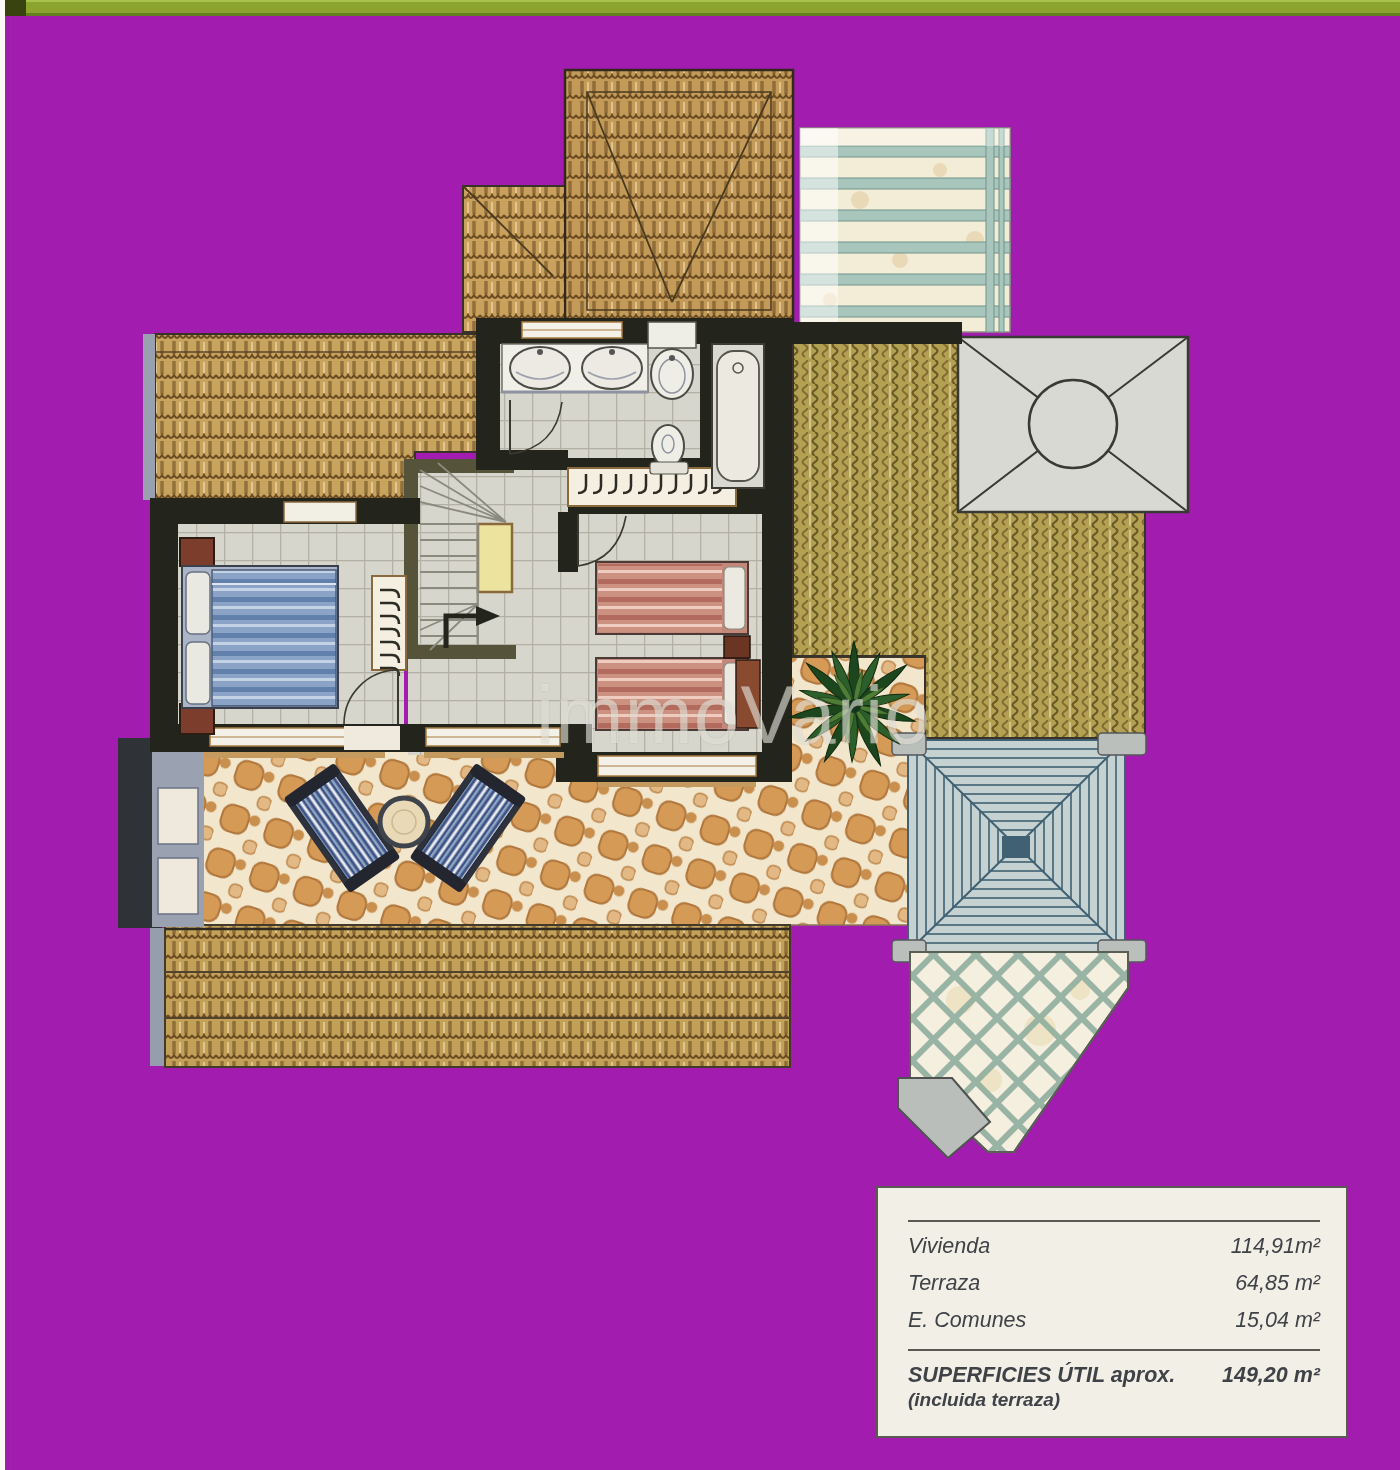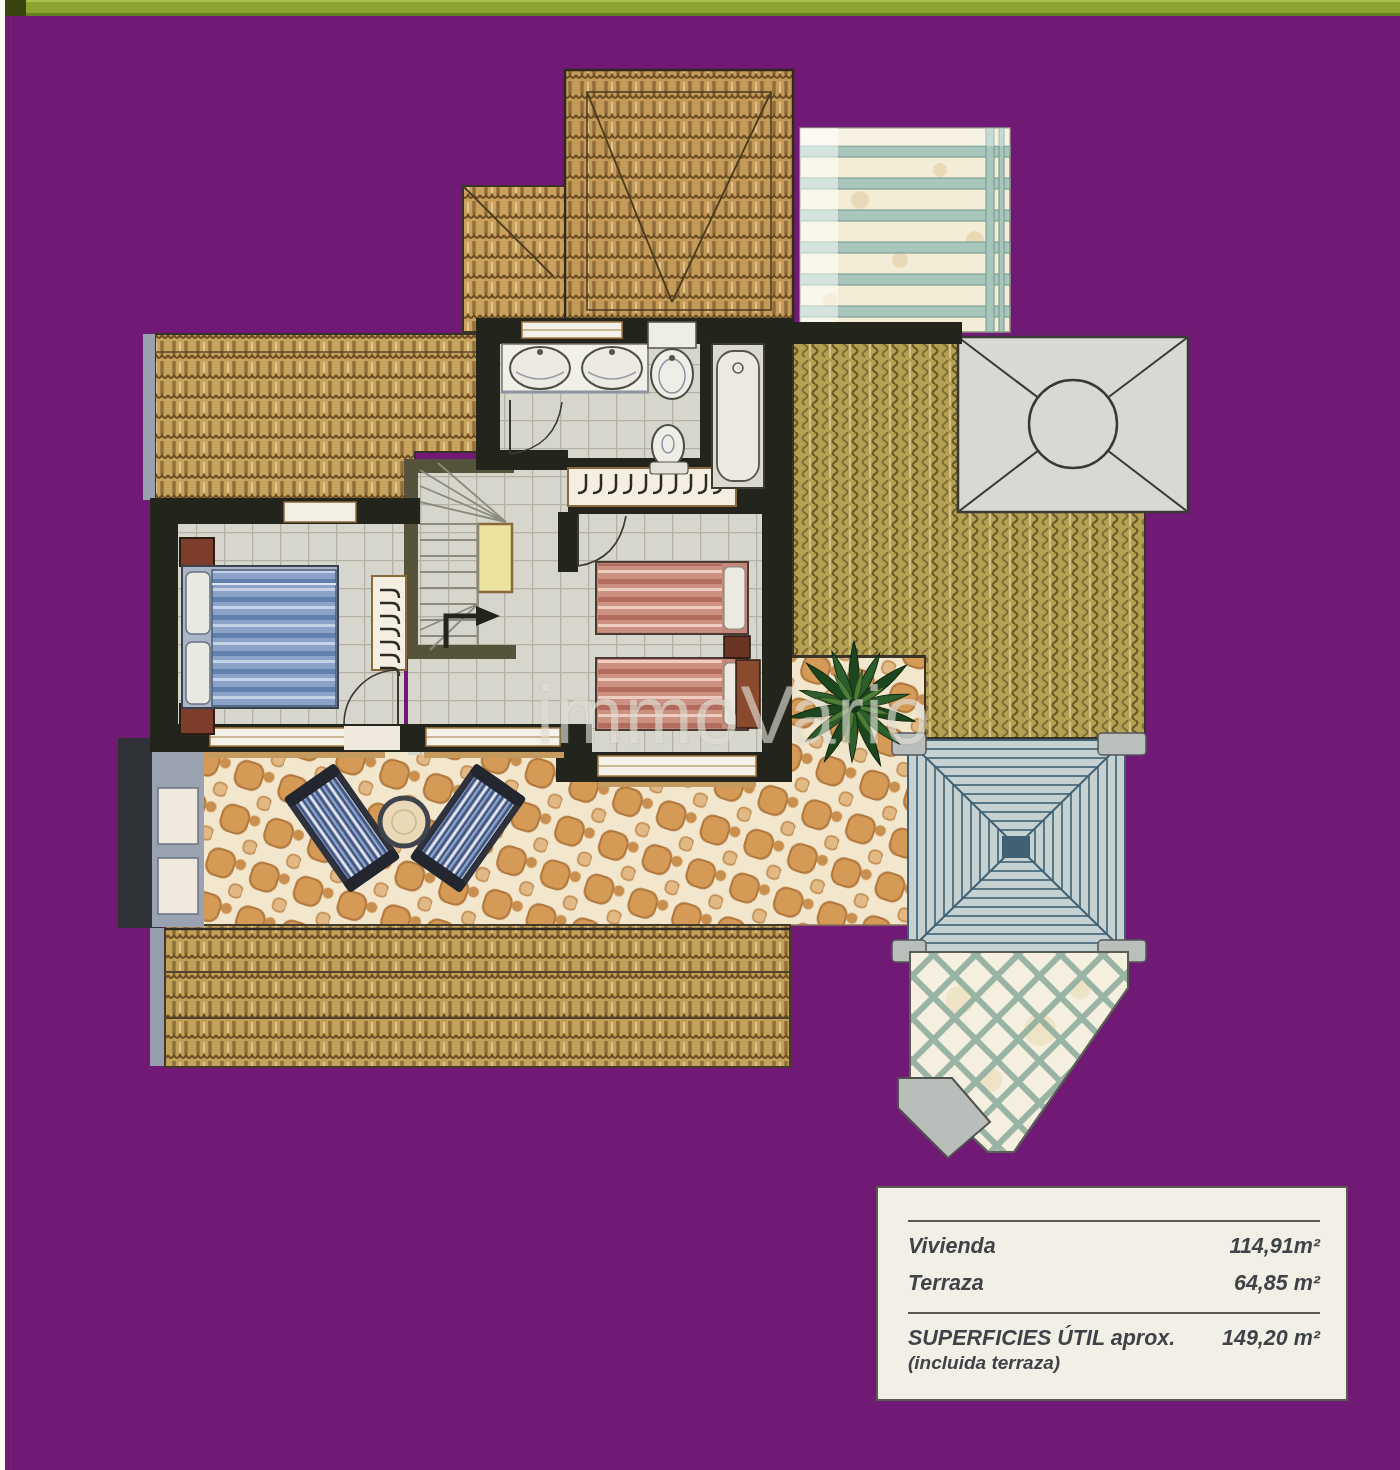--- a/index.html
+++ b/index.html
@@ -1,31 +1,31 @@
 <!DOCTYPE html>
 <html><head>
 <meta charset="utf-8">
 <style>
   html,body{margin:0;padding:0;background:#d8d4c8;}
-  .page{position:relative;width:1400px;height:1470px;background:#701a75;overflow:hidden;
+  .page{position:relative;width:1400px;height:1470px;background:#a21caf;overflow:hidden;
         font-family:"Liberation Sans",sans-serif;}
   .edge-sliver{position:absolute;left:0;top:0;width:5px;height:100%;background:#fbfaf5;}
   .crease{position:absolute;left:10px;top:15px;width:2px;height:1455px;background:rgba(110,105,90,.10);}
   .topbar{position:absolute;top:0;left:0;width:1400px;height:16px;background:#8ca32f;
           border-top:2px solid #a9c24d;border-bottom:3px solid #647f1f;box-sizing:border-box;}
   .topbar-dark{position:absolute;top:0;left:0;width:26px;height:16px;background:#39430f;}
   svg.plan{position:absolute;left:0;top:0;}
   .watermark{position:absolute;left:536px;top:668px;font-size:82px;letter-spacing:1px;
              color:rgba(242,240,232,0.55);font-weight:400;pointer-events:none;
              text-shadow:0 0 2px rgba(120,118,108,0.25);}
   .areas-box{position:absolute;left:876px;top:1186px;width:472px;box-sizing:border-box;
              background:#f2efe6;border:2px solid #5a5952;padding:22px 26px 24px 30px;color:#3f4348;}
   .areas-title{font-size:21.5px;font-weight:bold;letter-spacing:.2px;}
   .rule{height:2px;background:#5a5952;margin:10px 0 6px;}
-  .arow{display:flex;justify-content:space-between;font-style:italic;font-weight:bold;
+  .arow{display:flex;justify-content:space-between;font-style:italic;font-weight:normal;
         font-size:21.5px;line-height:37px;}
   .afoot{display:flex;justify-content:space-between;font-style:italic;font-weight:bold;
          font-size:21.5px;margin-top:12px;}
   .afoot .lbl .note{display:block;font-size:19px;line-height:24px;}
 </style>
 </head>
 <body>
 
 <div class="page">
   <div class="topbar"></div>
@@ -392,20 +392,24 @@
   <div class="areas-box">
     <div class="rule"></div>
     <div class="arow">
       <span>Vivienda</span>
       <span>114,91m²</span>
     </div>
     <div class="arow">
       <span>Terraza</span>
       <span>64,85 m²</span>
     </div>
+    <div class="arow">
+      <span>E. Comunes</span>
+      <span>15,04 m²</span>
+    </div>
     <div class="rule"></div>
     <div class="afoot">
       <span class="lbl">
         <span>SUPERFICIES ÚTIL aprox.</span>
         <span class="note">(incluida terraza)</span>
       </span>
       <span>149,20 m²</span>
     </div>
   </div>
 

